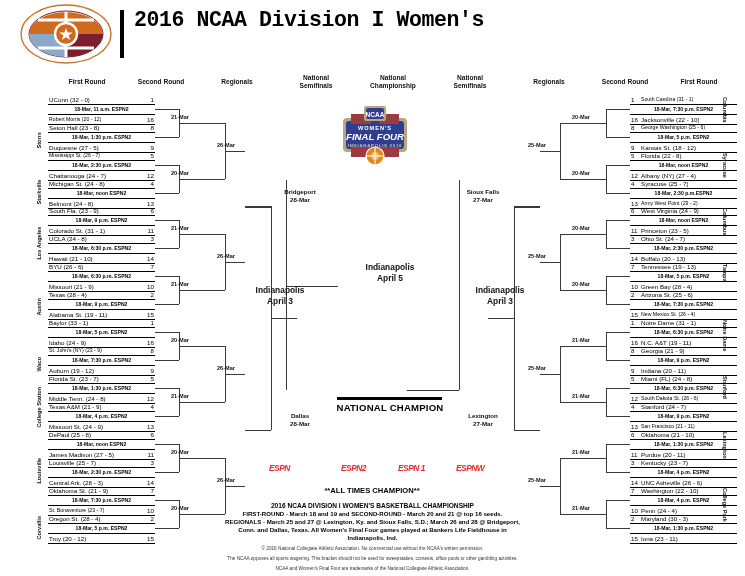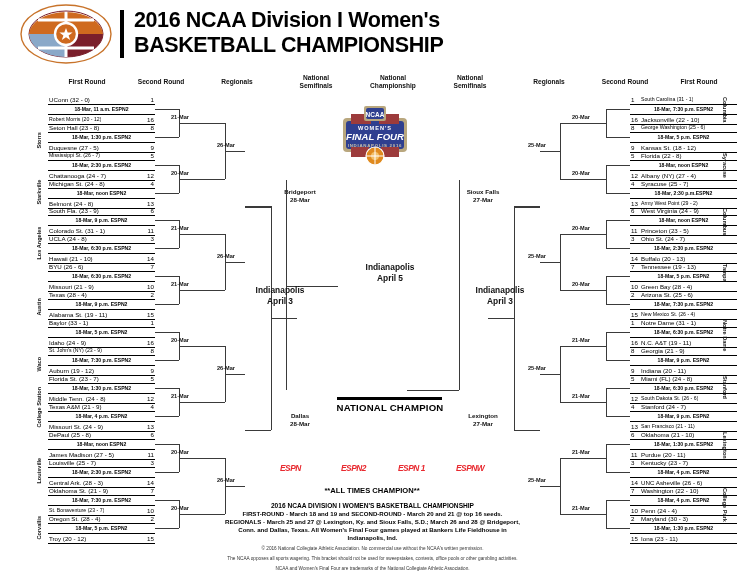--- a/index.html
+++ b/index.html
@@ -1,20 +1,20 @@
 <!DOCTYPE html>
 <html><head>
 <meta charset="utf-8">
 <style>
   html,body{margin:0;padding:0;background:#fff;}
   body{width:745px;height:576px;position:relative;overflow:hidden;
        font-family:"Liberation Sans",sans-serif;color:#000;}
 
   
-  #header{position:absolute;left:0;top:0;width:745px;height:66px;}
+  #header{position:absolute;left:0;top:0;width:745px;height:66px;font-family:Liberation Mono, monospace;}
   #logo{position:absolute;left:18px;top:4px;width:96px;height:60px;}
   #logo svg{display:block;}
   #title-rule{position:absolute;left:120px;top:10px;width:4px;height:48px;background:#000;}
   #title-block{position:absolute;left:134px;top:8px;}
   .title-line{font-size:21.5px;font-weight:bold;letter-spacing:-0.4px;line-height:25px;white-space:nowrap;}
 
   
   .round-hd{position:absolute;font-size:6.6px;font-weight:bold;text-align:center;
             line-height:7.6px;color:#111;}
 
@@ -80,21 +80,20 @@
       <path d="M11 30 A37 23 0 0 1 48 8 L48 30 Z" fill="#cf6a1f"></path>
       <path d="M20 16 L76 16 M20 44 L76 44" stroke="#fff" stroke-width="3"></path>
       <path d="M48 8 L48 53" stroke="#fff" stroke-width="3"></path>
       <circle cx="48" cy="30" r="11" fill="#cf6a1f" stroke="#fff" stroke-width="2.4"></circle>
       <polygon points="48,24 49.7,28.6 54.6,28.6 50.6,31.5 52.2,36.1 48,33.2 43.8,36.1 45.4,31.5 41.4,28.6 46.3,28.6" fill="#fff"></polygon>
     </svg>
   </div>
   <div id="title-rule"></div>
   <div id="title-block">
     <div class="title-line">2016 NCAA Division I Women's</div>
-    <div class="title-line">BASKETBALL CHAMPIONSHIP</div>
   </div>
 </div>
 
 <div class="round-hd" style="left:48px;top:78px;width:78px;">First Round</div>
 <div class="round-hd" style="left:118px;top:78px;width:86px;">Second Round</div>
 <div class="round-hd" style="left:196px;top:78px;width:82px;">Regionals</div>
 <div class="round-hd" style="left:278px;top:74px;width:76px;white-space:pre-line;">National
 Semifinals</div>
 <div class="round-hd" style="left:352px;top:74px;width:82px;white-space:pre-line;">National
 Championship</div>
@@ -647,21 +646,21 @@
 April 5</div>
 <div class="bigsite" style="left:232px;top:285px;width:96px;white-space:pre-line;">Indianapolis
 April 3</div>
 <div class="bigsite" style="left:452px;top:285px;width:96px;white-space:pre-line;">Indianapolis
 April 3</div>
 
 <div id="champ-rule"></div>
 <div id="champ-text">NATIONAL CHAMPION</div>
 <div id="times">**ALL TIMES CHAMPION**</div>
 
-<div class="espn" style="left:280px;top:463px;">ESPN</div>
+<div class="espn" style="left:269px;top:463px;">ESPN</div>
 <div class="espn" style="left:341px;top:463px;">ESPN2</div>
 <div class="espn" style="left:398px;top:463px;">ESPN 1</div>
 <div class="espn" style="left:456px;top:463px;text-align:center;">ESPNW</div>
 
 <div id="footer">
   <div class="f-title">2016 NCAA DIVISION I WOMEN'S BASKETBALL CHAMPIONSHIP</div>
   <div class="f-body">FIRST-ROUND - March 18 and 19 and SECOND-ROUND - March 20 and 21 @ top 16 seeds.</div>
   <div class="f-body">REGIONALS - March 25 and 27 @ Lexington, Ky. and Sioux Falls, S.D.; March 26 and 28 @ Bridgeport,</div>
   <div class="f-body">Conn. and Dallas, Texas.  All Women's Final Four games played at Bankers Life Fieldhouse in</div>
   <div class="f-body">Indianapolis, Ind.</div>

